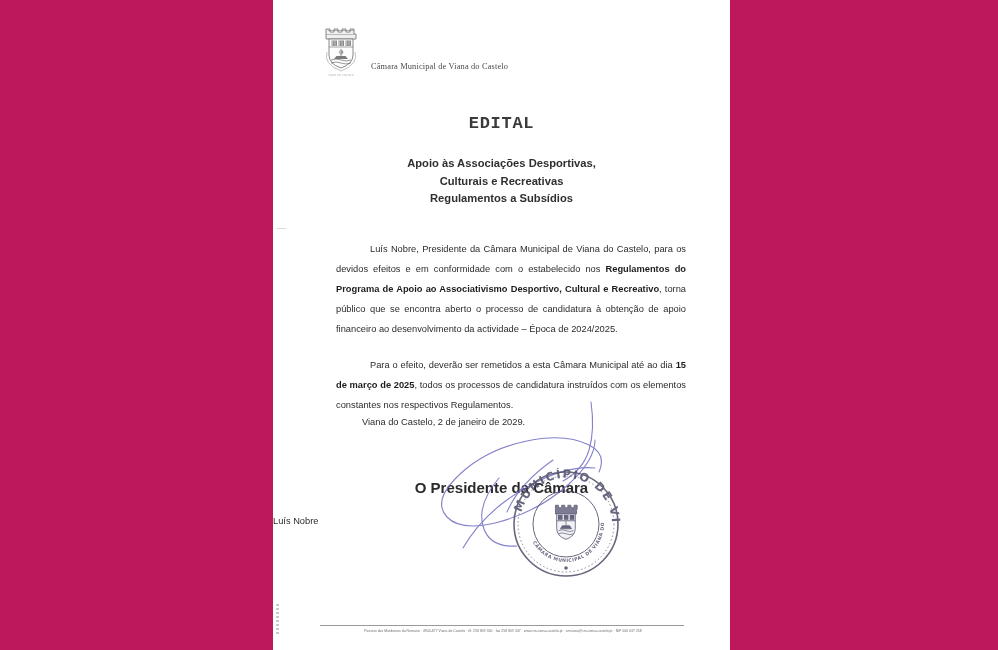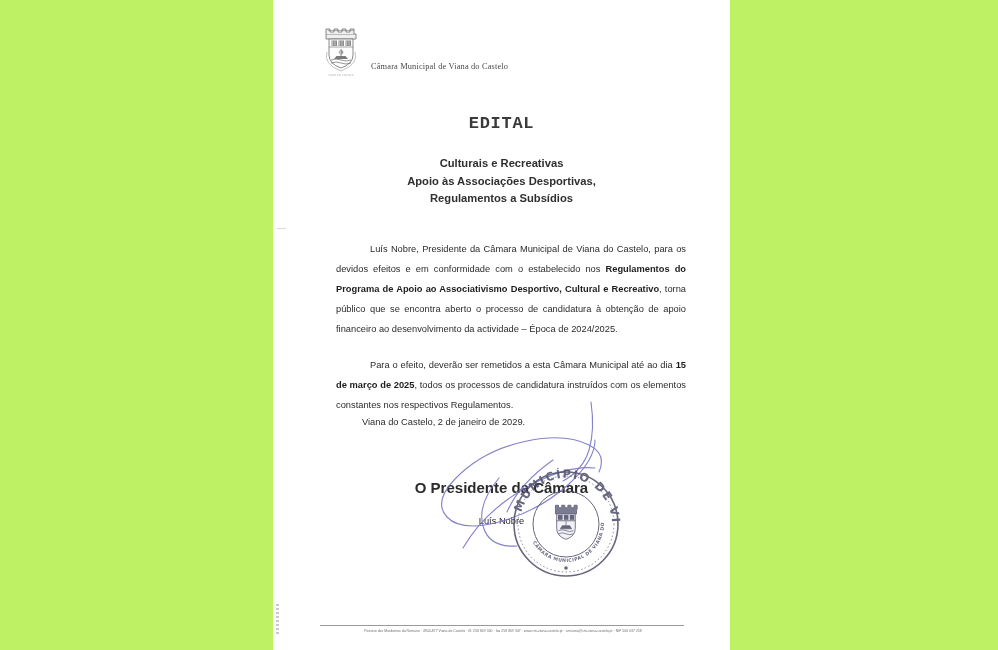--- a/index.html
+++ b/index.html
@@ -12,21 +12,21 @@
     height: 650px;
     overflow: hidden;
     font-family: "Liberation Sans", sans-serif;
     position: relative;
   }
 
   
   #viewer {
     position: absolute;
     inset: 0;
-    background: #bef264;
+    background: #be185d;
   }
 
   
   #page {
     position: absolute;
     left: 273px;
     top: 0;
     width: 457px;
     height: 650px;
     background: #ffffff;
@@ -121,21 +121,21 @@
     top: 479px;
     text-align: center;
     font-size: 15px;
     font-weight: bold;
     color: #2b2b2b;
   }
   #sign-name {
     position: absolute;
     left: 0; right: 0;
     top: 516px;
-    text-align: center;
+    text-align: left;
     font-size: 9.3px;
     color: #2b2b2b;
   }
 
   
   #signature {
     position: absolute;
     left: 130px;
     top: 400px;
     width: 240px;
@@ -226,22 +226,22 @@
             <text x="23" y="58" text-anchor="middle">VIANA DO CASTELO</text>
           </g>
         </svg>
       </div>
       <div id="letterhead-text">Câmara Municipal de Viana do Castelo</div>
     </div>
 
     <div id="doc-title">EDITAL</div>
 
     <div id="subtitle">
+      <div>Apoio às Associações Desportivas,</div>
       <div>Culturais e Recreativas</div>
-      <div>Apoio às Associações Desportivas,</div>
       <div>Regulamentos a Subsídios</div>
     </div>
 
     <div class="para" id="para-1"><span>Luís Nobre, Presidente da Câmara Municipal de Viana do Castelo, para os devidos efeitos e em conformidade com o estabelecido nos </span><b>Regulamentos do Programa de Apoio ao Associativismo Desportivo, Cultural e Recreativo</b><span>, torna público que se encontra aberto o processo de candidatura à obtenção de apoio financeiro ao desenvolvimento da actividade – Época de 2024/2025.</span></div>
 
     <div class="para" id="para-2"><span>Para o efeito, deverão ser remetidos a esta Câmara Municipal até ao dia </span><b>15 de março de 2025</b><span>, todos os processos de candidatura instruídos com os elementos constantes nos respectivos Regulamentos.</span></div>
 
     <div id="date-line">Viana do Castelo, 2 de janeiro de 2029.</div>
 
     <div id="sign-title">O Presidente da Câmara</div>

